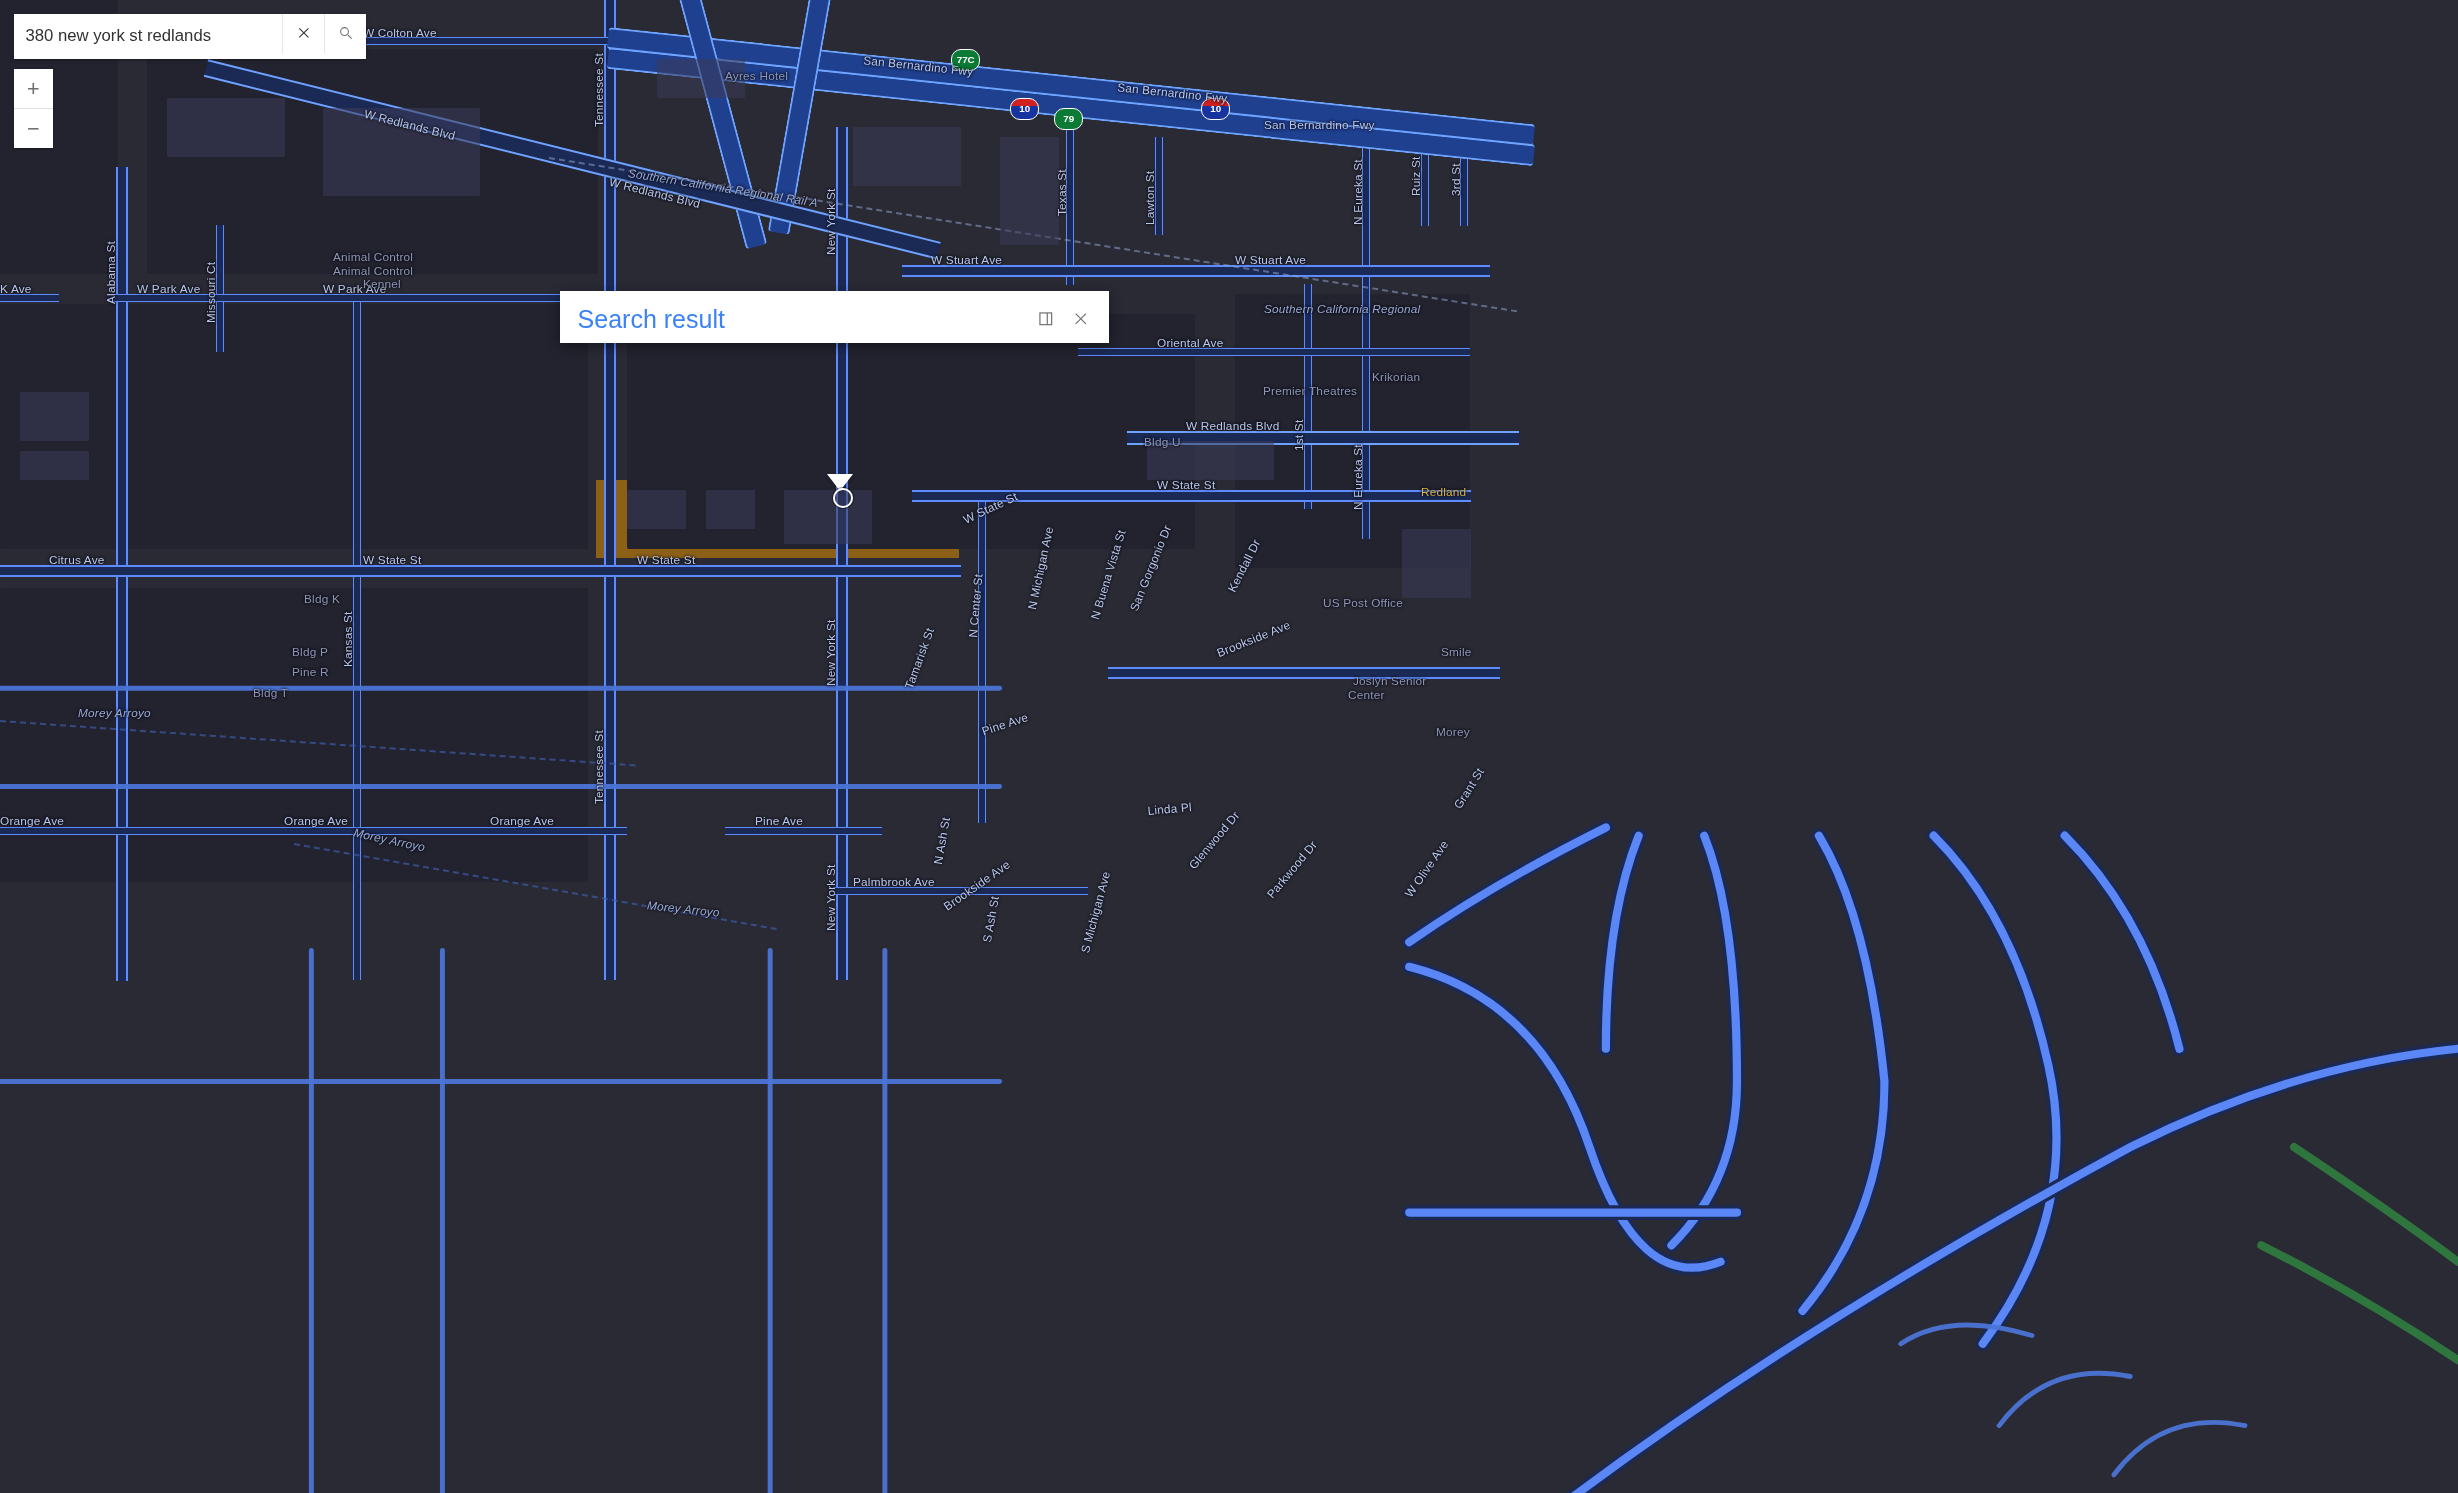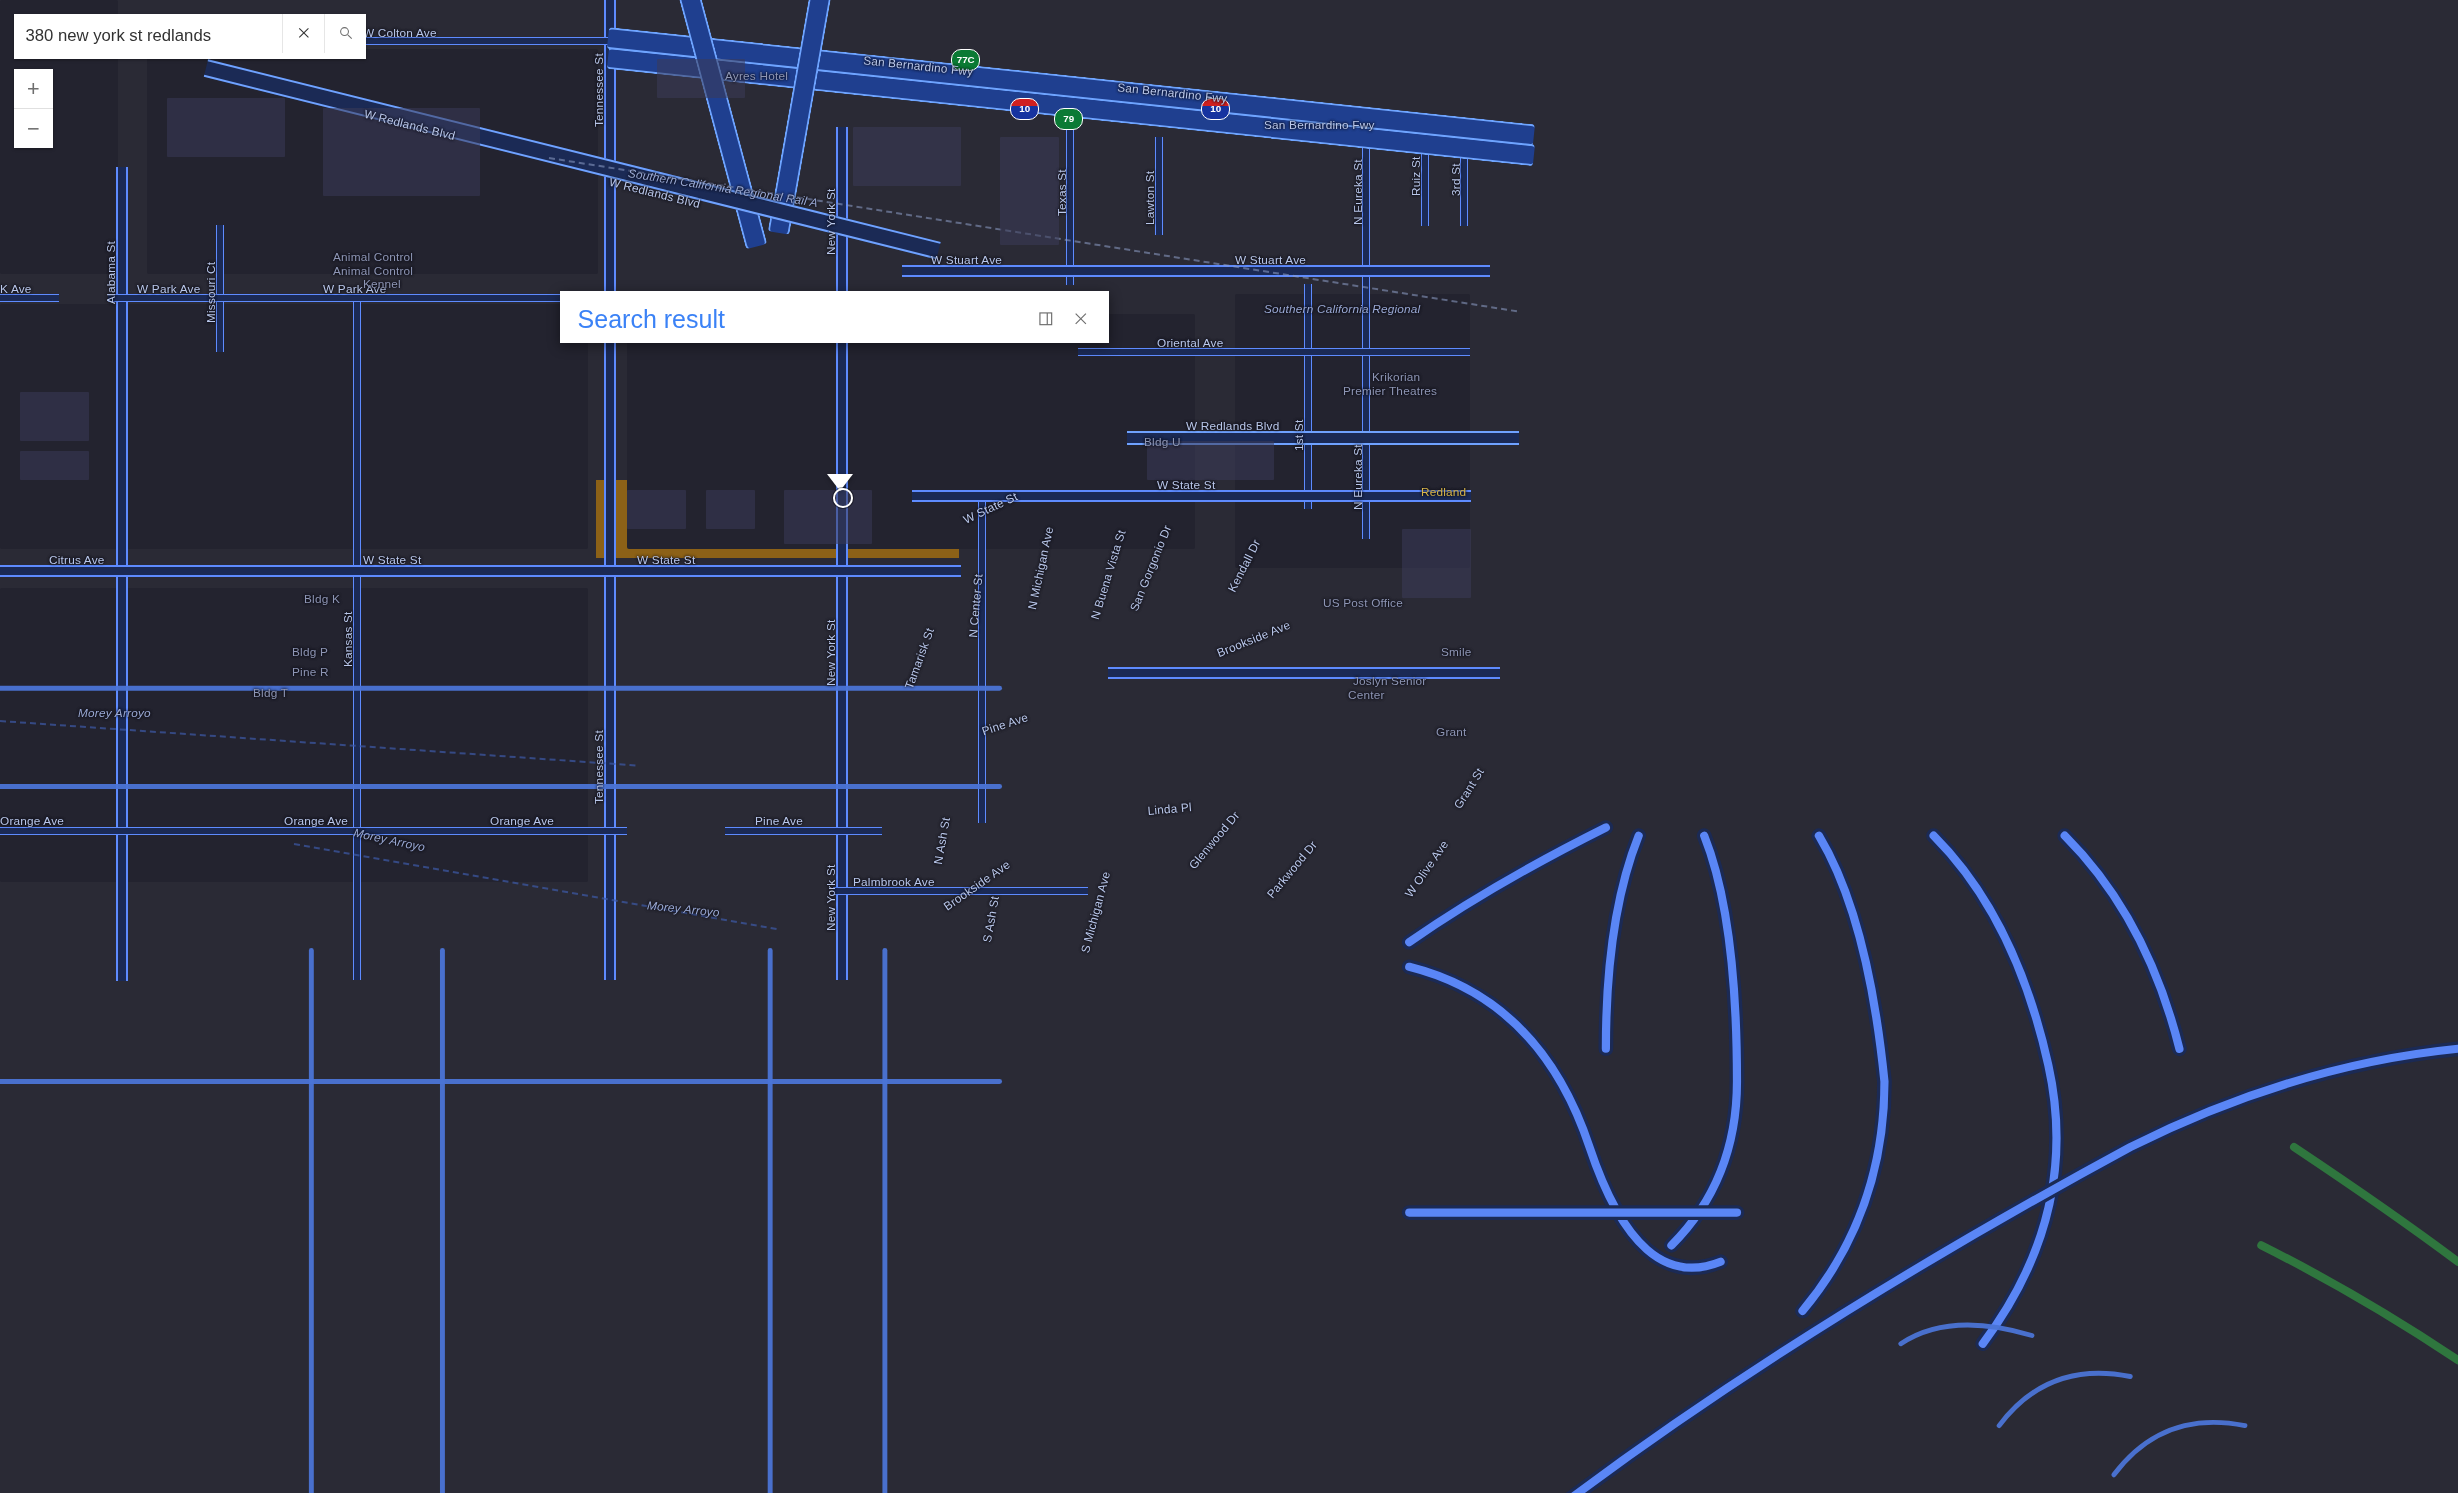--- a/index.html
+++ b/index.html
@@ -401,25 +401,25 @@
   <span class="road-label faint" style="left:725px;top:69px;">Ayres Hotel</span>
   <span class="road-label faint" style="left:333px;top:250px;">Animal Control</span>
   <span class="road-label faint" style="left:333px;top:264px;">Animal Control</span>
   <span class="road-label faint" style="left:363px;top:277px;">Kennel</span>
   <span class="road-label faint" style="left:304px;top:592px;">Bldg K</span>
   <span class="road-label faint" style="left:292px;top:645px;">Bldg P</span>
   <span class="road-label faint" style="left:292px;top:665px;">Pine R</span>
   <span class="road-label faint" style="left:253px;top:686px;">Bldg T</span>
   <span class="road-label faint" style="left:1144px;top:435px;">Bldg U</span>
   <span class="road-label faint" style="left:1372px;top:370px;">Krikorian</span>
-  <span class="road-label faint" style="left:1343px;top:384px;">Premier Theatres</span>
+  <span class="road-label faint" style="left:1263px;top:384px;">Premier Theatres</span>
   <span class="road-label faint" style="left:1323px;top:596px;">US Post Office</span>
   <span class="road-label faint" style="left:1353px;top:674px;">Joslyn Senior</span>
   <span class="road-label faint" style="left:1348px;top:688px;">Center</span>
-  <span class="road-label faint" style="left:1436px;top:725px;">Grant</span>
+  <span class="road-label faint" style="left:1436px;top:725px;">Morey</span>
   <span class="road-label" style="left:1421px;top:485px;color:#d8b64a;">Redland</span>
   <span class="road-label faint" style="left:1441px;top:645px;">Smile</span>
 
 </div>
 
 <div class="popup">
   <div class="hdr">
     <div class="title">Search result</div>
     <div class="hbtn">
       <svg viewBox="0 0 24 24">

